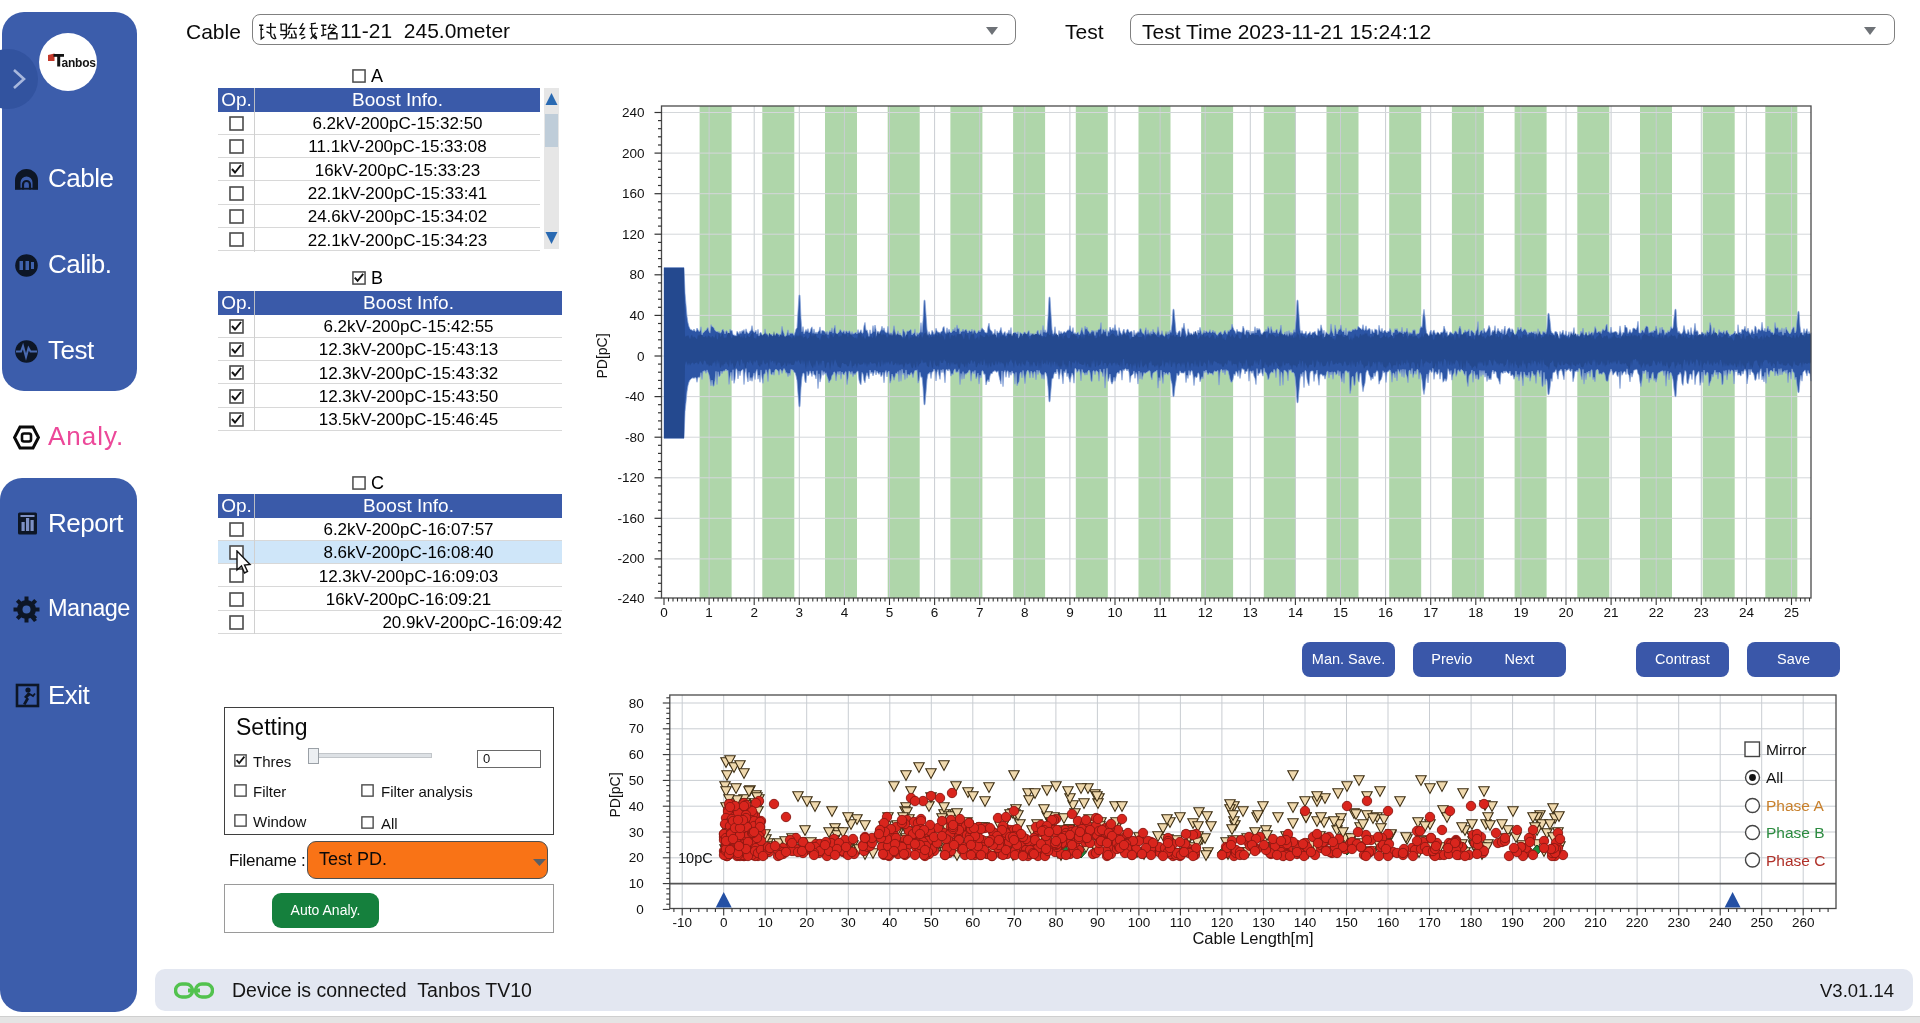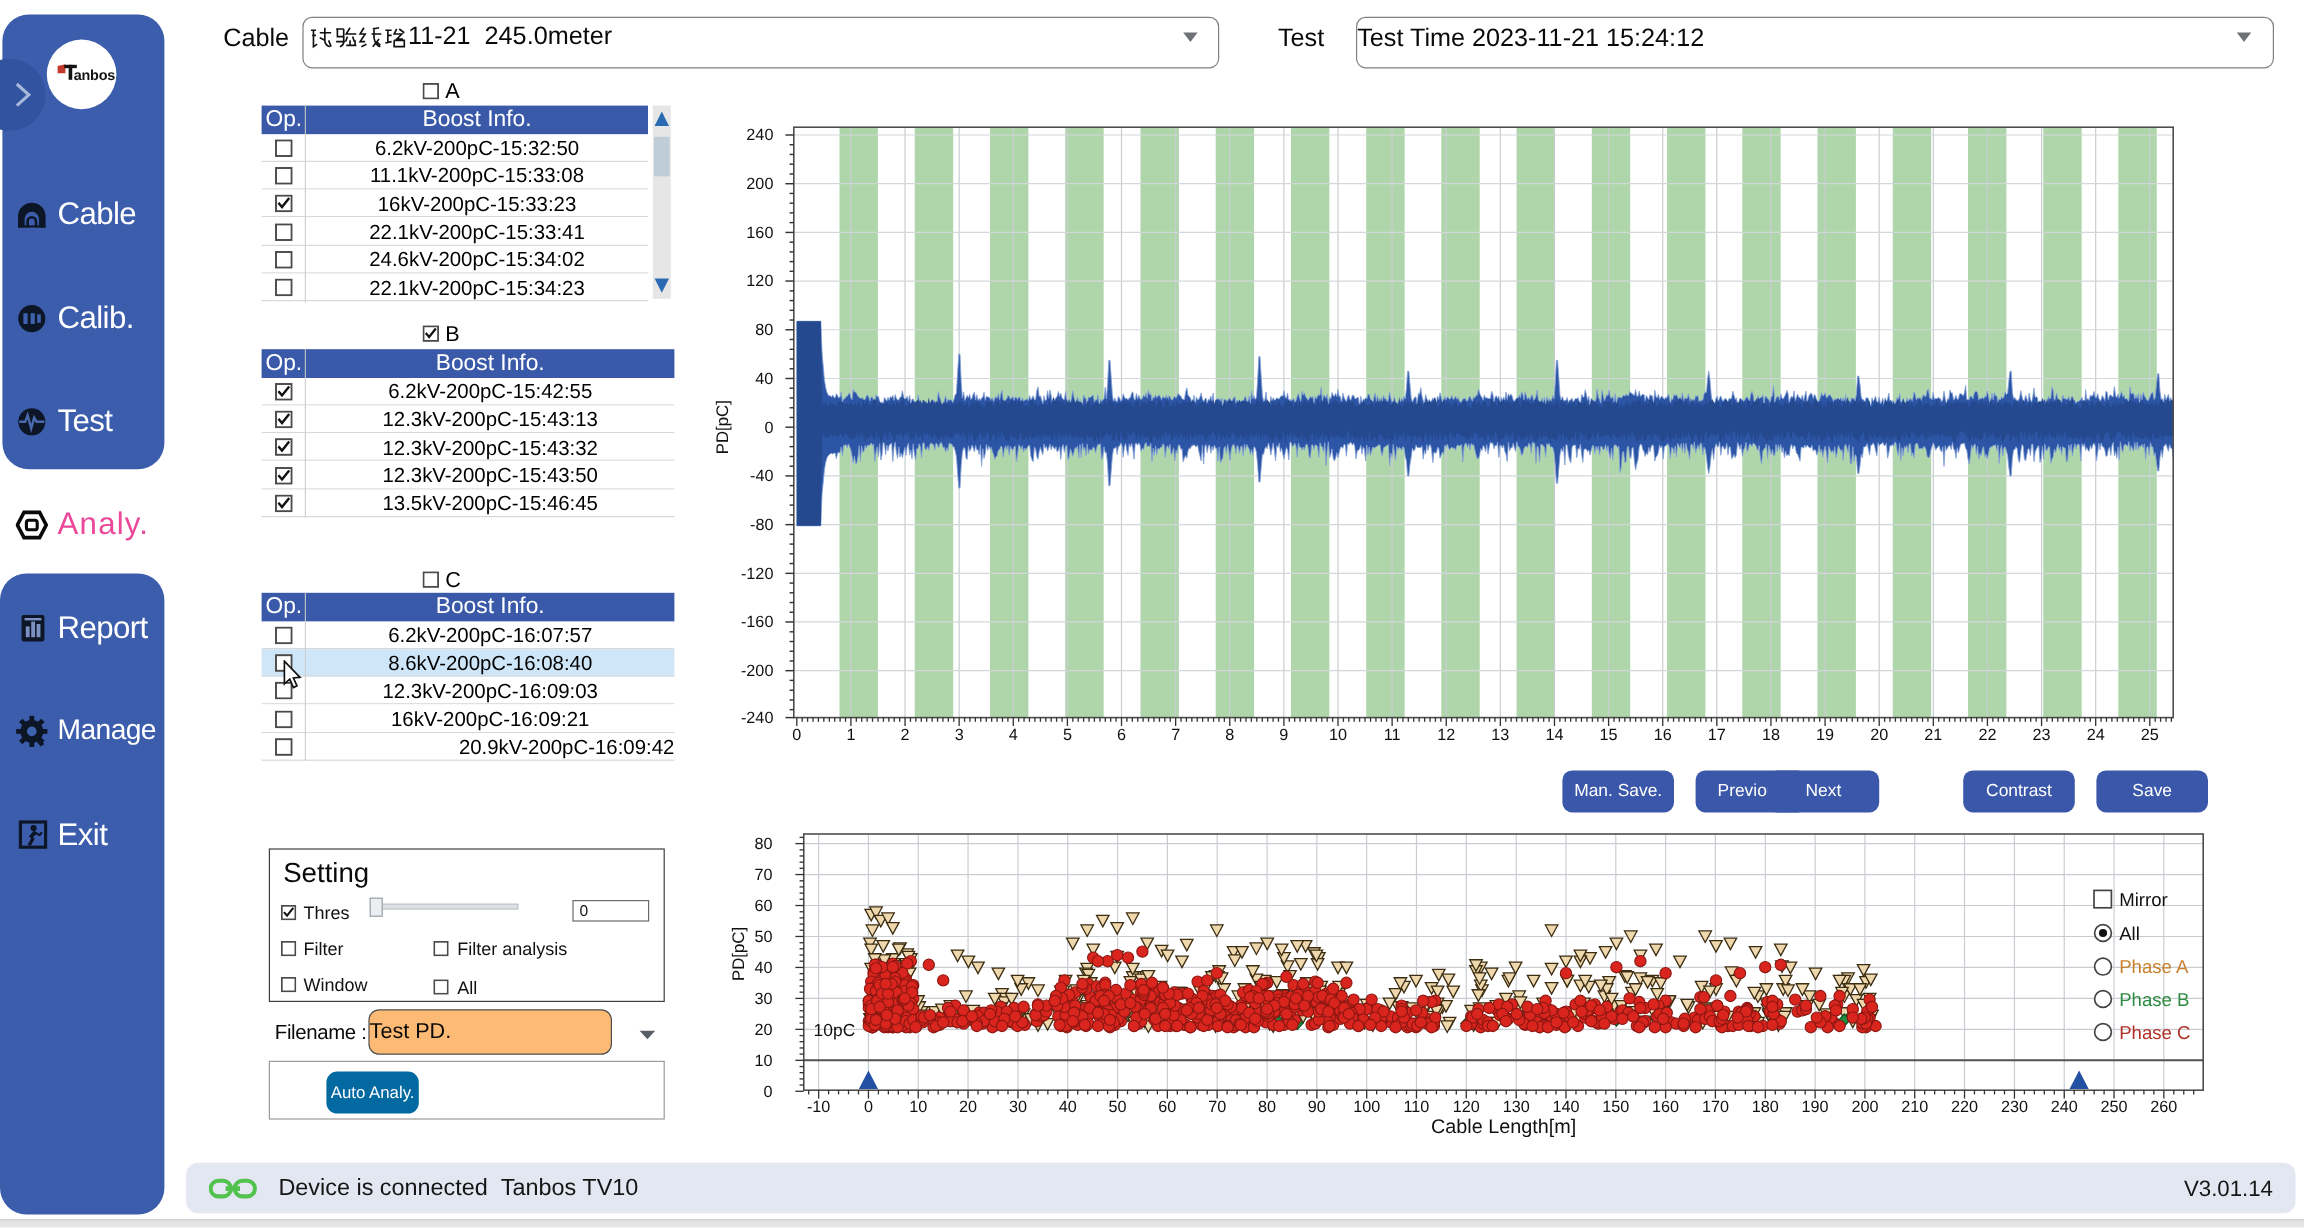--- a/index.html
+++ b/index.html
@@ -1,21 +1,21 @@
 <!DOCTYPE html>
 <html><head><meta charset="utf-8">
 <style>
 * { margin:0; padding:0; box-sizing:border-box; }
 body { width:1920px; height:1023px; position:relative; overflow:hidden;
        font-family:"Liberation Sans", sans-serif; background:#fff; }
 .btn { position:absolute; width:93px; height:35px; background:#3a57a9; border-radius:8px;
        color:#fff; font-size:14.5px; text-align:center; line-height:35px; }
 .mtxt { position:absolute; left:48px; color:#fff; font-size:26px; letter-spacing:-0.5px; }
-.dd { position:absolute; height:43px; border:1.3px solid #808080; border-radius:8px;
-      background:#fff; font-size:21px; color:#0a0a0a; line-height:33px; }
+.dd { position:absolute; height:31px; border:1.3px solid #808080; border-radius:8px;
+      background:#fff; font-size:21px; color:#0a0a0a; line-height:33px; padding-left:11px; }
 .arr { position:absolute; width:0; height:0; border-left:6.5px solid transparent;
        border-right:6.5px solid transparent; border-top:8px solid #6e7277; }
 .lbl { position:absolute; font-size:21px; color:#0a0a0a; }
 .cbl { position:absolute; font-size:15px; color:#111; }
 </style></head><body>
 
 <div style="position:absolute;left:2px;top:12px;width:135px;height:379px;background:#3c5dab;border-radius:22px"></div>
 <div style="position:absolute;left:-22px;top:49px;width:60px;height:60px;border-radius:50%;background:#32539f"></div>
 <svg style="position:absolute;left:8px;top:66px" width="22" height="26" viewBox="0 0 22 26">
     <path d="M6,4 L16,13 L6,22" fill="none" stroke="#a8b8dd" stroke-width="2.6"></path>
@@ -252,26 +252,26 @@
 <div class="cbl" style="left:381px;top:783px">Filter analysis</div>
 <svg style="position:absolute;left:234px;top:814px" width="13" height="13" viewBox="0 0 15 15">
     <rect x="1" y="1" width="13" height="13" fill="#fff" stroke="#4a4a4a" stroke-width="1.6"></rect>
   </svg>
 <div class="cbl" style="left:253px;top:813px">Window</div>
 <svg style="position:absolute;left:361px;top:816px" width="13" height="13" viewBox="0 0 15 15">
     <rect x="1" y="1" width="13" height="13" fill="#fff" stroke="#4a4a4a" stroke-width="1.6"></rect>
   </svg>
 <div class="cbl" style="left:381px;top:815px">All</div>
 <div style="position:absolute;left:229px;top:851px;font-size:17px;letter-spacing:-0.3px;color:#0a0a0a">Filename :</div>
-<div style="position:absolute;left:307px;top:841px;width:203px;height:38px;border:1.4px solid #4f4f4f;border-radius:9px;background:#fdba74;font-size:18px;color:#0a0a0a;line-height:34px;">Test PD.</div>
+<div style="position:absolute;left:307px;top:841px;width:241px;height:38px;border:1.4px solid #4f4f4f;border-radius:9px;background:#f97316;font-size:18px;color:#0a0a0a;line-height:34px;padding-left:11px">Test PD.</div>
 <svg style="position:absolute;left:532px;top:858px" width="15" height="9" viewBox="0 0 15 9">
     <path d="M1,1 L14,1 L7.5,8 Z" fill="#5a5f66"></path>
   </svg>
 <div style="position:absolute;left:224px;top:884px;width:330px;height:49px;border:1px solid #9a9a9a"></div>
-<div style="position:absolute;left:272px;top:893px;width:77px;height:35px;background:#0369a1;border-radius:9px;color:#fff;font-size:14px;text-align:center;line-height:35px">Auto Analy.</div>
+<div style="position:absolute;left:272px;top:893px;width:107px;height:35px;background:#15803d;border-radius:9px;color:#fff;font-size:14px;text-align:center;line-height:35px">Auto Analy.</div>
 <div class="btn" style="left:1302px;top:642px">Man. Save.</div>
 <div class="btn" style="left:1413px;top:642px">Previous</div>
 <div class="btn" style="left:1473px;top:642px">Next</div>
 <div class="btn" style="left:1636px;top:642px">Contrast</div>
 <div class="btn" style="left:1747px;top:642px">Save</div>
 <svg style="position:absolute;left:580px;top:90px" width="1260" height="545" viewBox="0 0 1260 545">
 <rect x="119.6" y="16.0" width="32.0" height="492.0" fill="#afd6aa"></rect>
 <rect x="182.3" y="16.0" width="32.0" height="492.0" fill="#afd6aa"></rect>
 <rect x="245.0" y="16.0" width="32.0" height="492.0" fill="#afd6aa"></rect>
 <rect x="307.7" y="16.0" width="32.0" height="492.0" fill="#afd6aa"></rect>

